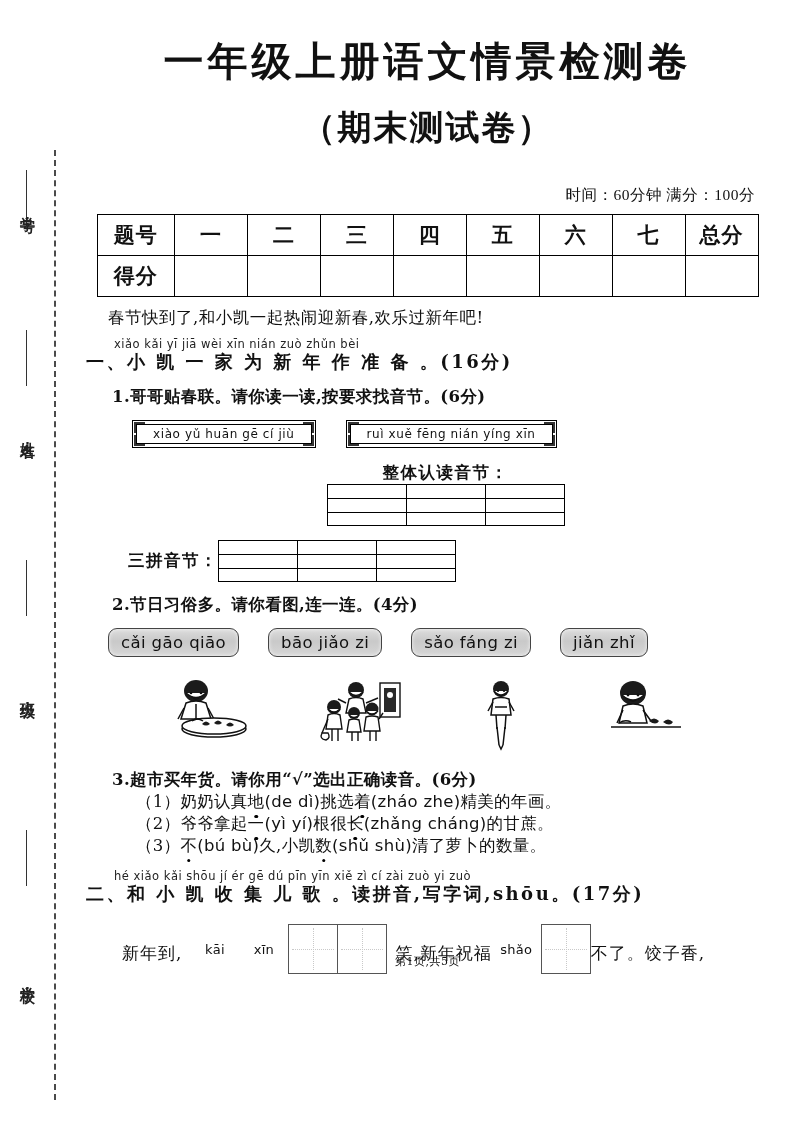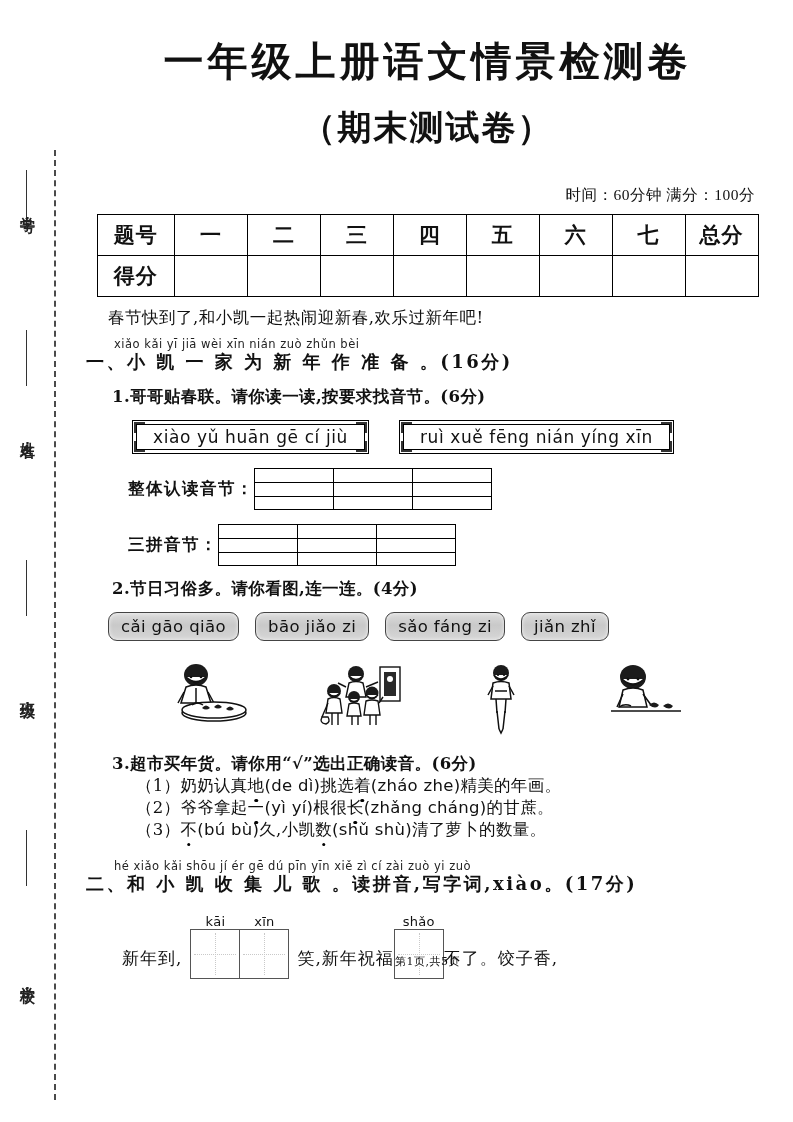--- a/index.html
+++ b/index.html
@@ -150,21 +150,21 @@
   }
   .fancy-box::before {
     content: "";
     position: absolute;
     left: 3px; top: 3px; right: 3px; bottom: 3px;
     border: 1px solid #000;
     pointer-events: none;
   }
   .fancy-box .ftext {
     font-family: "DejaVu Sans", "Liberation Sans", sans-serif;
-    font-size: 17px;
+    font-size: 12px;
     letter-spacing: 0.6px;
     position: relative;
     z-index: 2;
     padding: 1px 6px;
     display: block;
   }
   .corner {
     position: absolute;
     width: 9px; height: 9px;
     border: 2px solid #333;
@@ -207,21 +207,21 @@
     border-top: 1px solid #000;
   }
   .pin-cell::before { top: 33.33%; }
   .pin-cell::after  { top: 66.66%; }
 
   
   .chip-row {
     display: flex;
     padding-left: 22px;
     margin-top: 12px;
-    gap: 16px;
+    gap: 29px;
     align-items: center;
   }
   .chip {
     border: 1.2px solid #444;
     border-radius: 9px;
     padding: 4px 12px;
     background: linear-gradient(180deg,#dcdcdc 0%, #c9c9c9 45%, #d6d6d6 100%);
     font-family: "DejaVu Sans", "Liberation Sans", sans-serif;
     font-size: 16.5px;
     letter-spacing: 0.4px;
@@ -265,21 +265,21 @@
   
   .fill-row {
     display: flex;
     align-items: flex-end;
     padding-left: 36px;
     margin-top: 18px;
     font-size: 17px;
     letter-spacing: 1px;
   }
   .fill-text { padding-bottom: 9px; white-space: nowrap; }
-  .tzg-wrap { display: flex; flex-direction: column; align-items: center; }
+  .tzg-wrap { display: flex; flex-direction: row; align-items: center; }
   .tzg-pinyins {
     display: flex;
     font-family: "DejaVu Sans", "Liberation Sans", sans-serif;
     font-size: 13px;
     letter-spacing: 0.3px;
   }
   .tzg-pinyins span { width: 49px; text-align: center; }
   .tzg {
     display: flex;
     border: 1.1px solid #555;
@@ -395,21 +395,21 @@
       </div>
       <div class="fancy-box">
         <span class="corner c-tl"></span>
         <span class="corner c-tr"></span>
         <span class="corner c-bl"></span>
         <span class="corner c-br"></span>
         <span class="ftext">ruì xuě fēng nián yíng xīn</span>
       </div>
     </div>
 
-    <div class="pin-grid-row" style="padding-left:42px;">
+    <div class="pin-grid-row" style="padding-left:42px;flex-direction:column;">
       <span class="pin-grid-label">整体认读音节：</span>
       <span class="pin-grid">
         <span class="pin-cell"></span>
         <span class="pin-cell"></span>
         <span class="pin-cell"></span>
       </span>
     </div>
 
     <div class="pin-grid-row" style="padding-left:42px;">
       <span class="pin-grid-label">三拼音节：</span>
@@ -527,23 +527,23 @@
     </div>
 
     <div class="choice-line">
       <span>（2）爷爷拿起</span><span class="dotted-ch">一</span><span class="py">(yì    yí)</span><span>根很</span><span class="dotted-ch">长</span><span class="py">(zhǎng    cháng)</span><span>的甘蔗。</span>
     </div>
 
     <div class="choice-line">
       <span>（3）</span><span class="dotted-ch">不</span><span class="py">(bú    bù)</span><span>久,小凯</span><span class="dotted-ch">数</span><span class="py">(shǔ    shù)</span><span>清了萝卜的数量。</span>
     </div>
 
-    <div class="sec-header" style="margin-top:18px;">
+    <div class="sec-header" style="margin-top:12px;">
       <div class="sec-pinyin">hé xiǎo kǎi shōu jí  ér gē     dú pīn yīn   xiě zì  cí    zài zuò yi zuò</div>
-      <div class="sec-title">二、和 小 凯 收 集 儿 歌 。读拼音,写字词,xiào。(17分)</div>
+      <div class="sec-title">二、和 小 凯 收 集 儿 歌 。读拼音,写字词,shōu。(17分)</div>
     </div>
 
     <div class="fill-row">
       <span class="fill-text">新年到,</span>
       <span class="gap-sm"></span>
       <span class="tzg-wrap">
         <span class="tzg-pinyins">
           <span>kāi</span>
           <span>xīn</span>
         </span>

